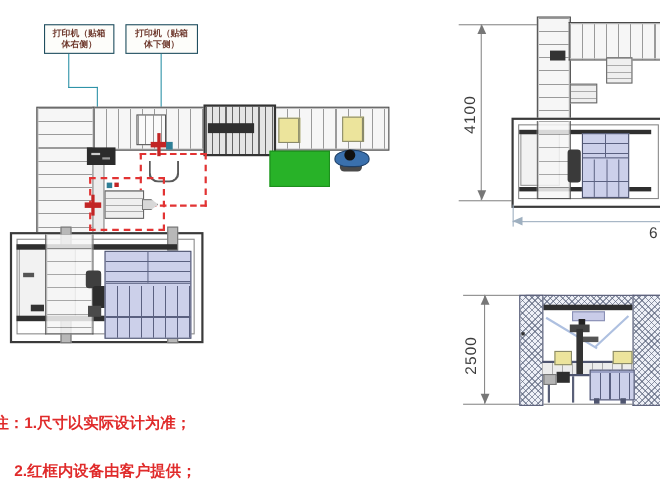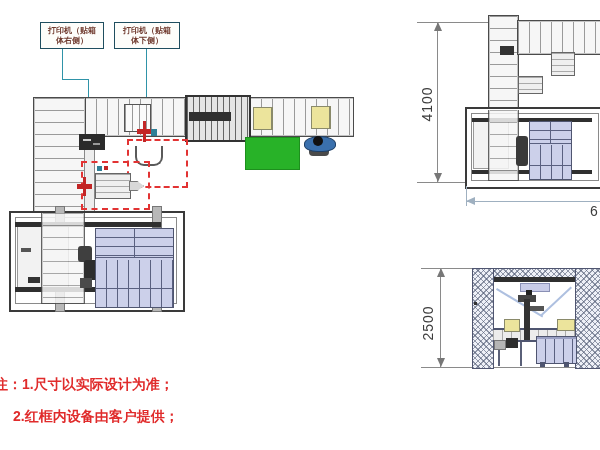--- a/index.html
+++ b/index.html
@@ -213,15 +213,15 @@
     </div>
     <div class="abs" style="left:506px;top:338px;width:12px;height:10px;background:#2e2e2e;"></div>
     <div class="abs" style="left:494px;top:340px;width:10px;height:8px;background:#b5b5b5;border:1px solid #777;"></div>
 
     <div class="abs" style="left:536px;top:336px;width:39px;height:26px;background:#ccd0ea;border:1px solid #4f5570;background-image:repeating-linear-gradient(90deg,transparent 0 8px,#5a6080 8px 9px);box-shadow:inset 0 4px 0 -2px #9aa0c4;"></div>
     <div class="abs" style="left:540px;top:362px;width:5px;height:5px;background:#4f5570;"></div>
     <div class="abs" style="left:564px;top:362px;width:5px;height:5px;background:#4f5570;"></div>
   </div>
 
   <div class="abs notes" style="left:-6px;top:376px;">注：1.尺寸以实际设计为准；</div>
-  <div class="abs notes" style="left:13px;top:408px;">2.红框内设备由客户提供；</div>
+  <div class="abs notes" style="left:13px;top:420px;">2.红框内设备由客户提供；</div>
 
 </div>
 
 </body></html>

